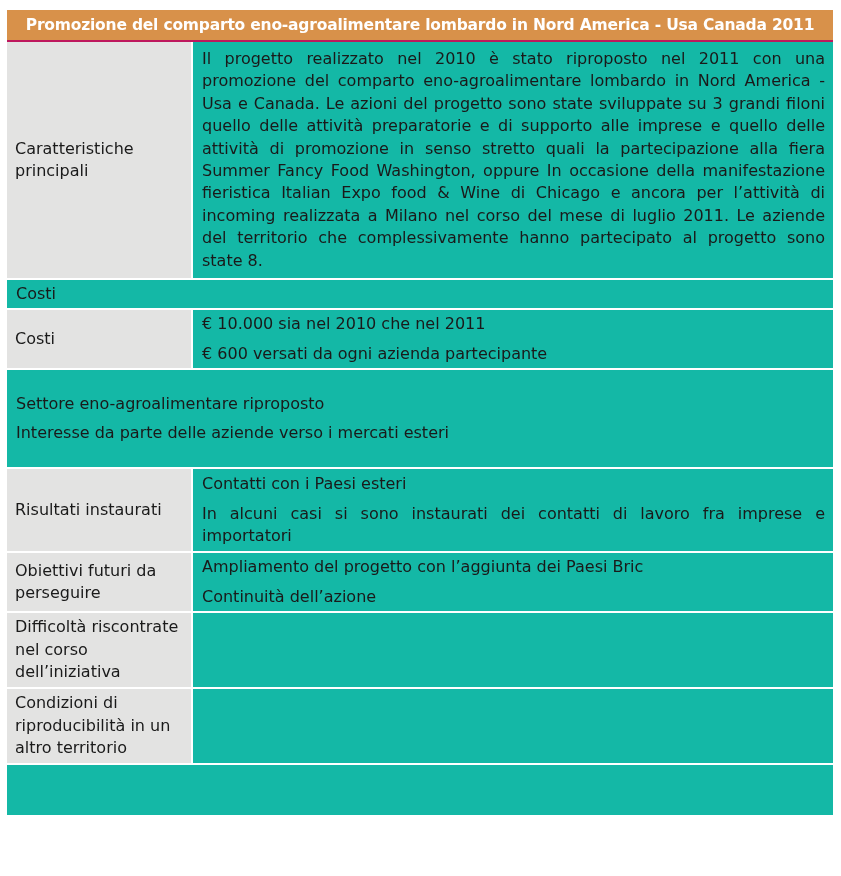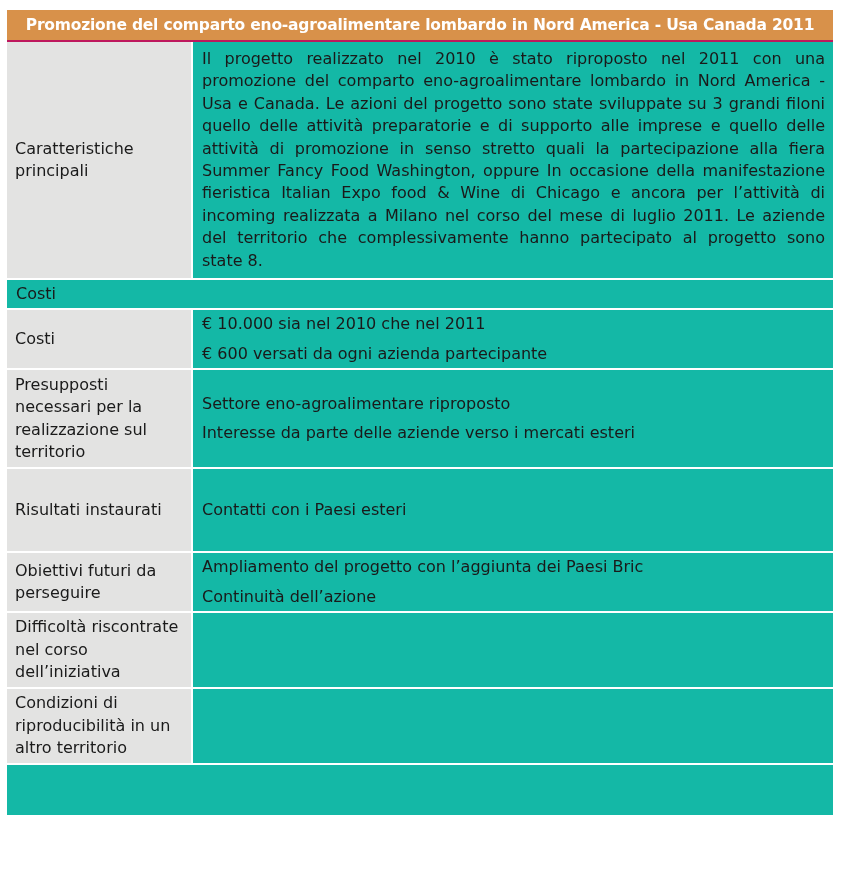--- a/index.html
+++ b/index.html
@@ -46,31 +46,31 @@
 
   <div class="row" style="height:58px">
     <div class="label">Costi</div>
     <div class="content multi">
       <p>€ 10.000 sia nel 2010 che nel 2011</p>
       <p>€ 600 versati da ogni azienda partecipante</p>
     </div>
   </div>
 
   <div class="row" style="height:97px">
-    <div class="label" style="padding-right:14px">Presupposti necessari per la realizzazione sul territorio</div>
     <div class="content multi">
       <p>Settore eno-agroalimentare riproposto</p>
       <p>Interesse da parte delle aziende verso i mercati esteri</p>
     </div>
   </div>
 
   <div class="row" style="height:82px">
     <div class="label">Risultati instaurati</div>
     <div class="content multi">
       <p>Contatti con i Paesi esteri</p>
+      <p class="justify" style="line-height:22px">In alcuni casi si sono instaurati dei contatti di lavoro fra imprese e importatori</p>
     </div>
   </div>
 
   <div class="row" style="height:58px">
     <div class="label" style="padding-right:14px">Obiettivi futuri da perseguire</div>
     <div class="content multi">
       <p>Ampliamento del progetto con l’aggiunta dei Paesi Bric</p>
       <p>Continuità dell’azione</p>
     </div>
   </div>

